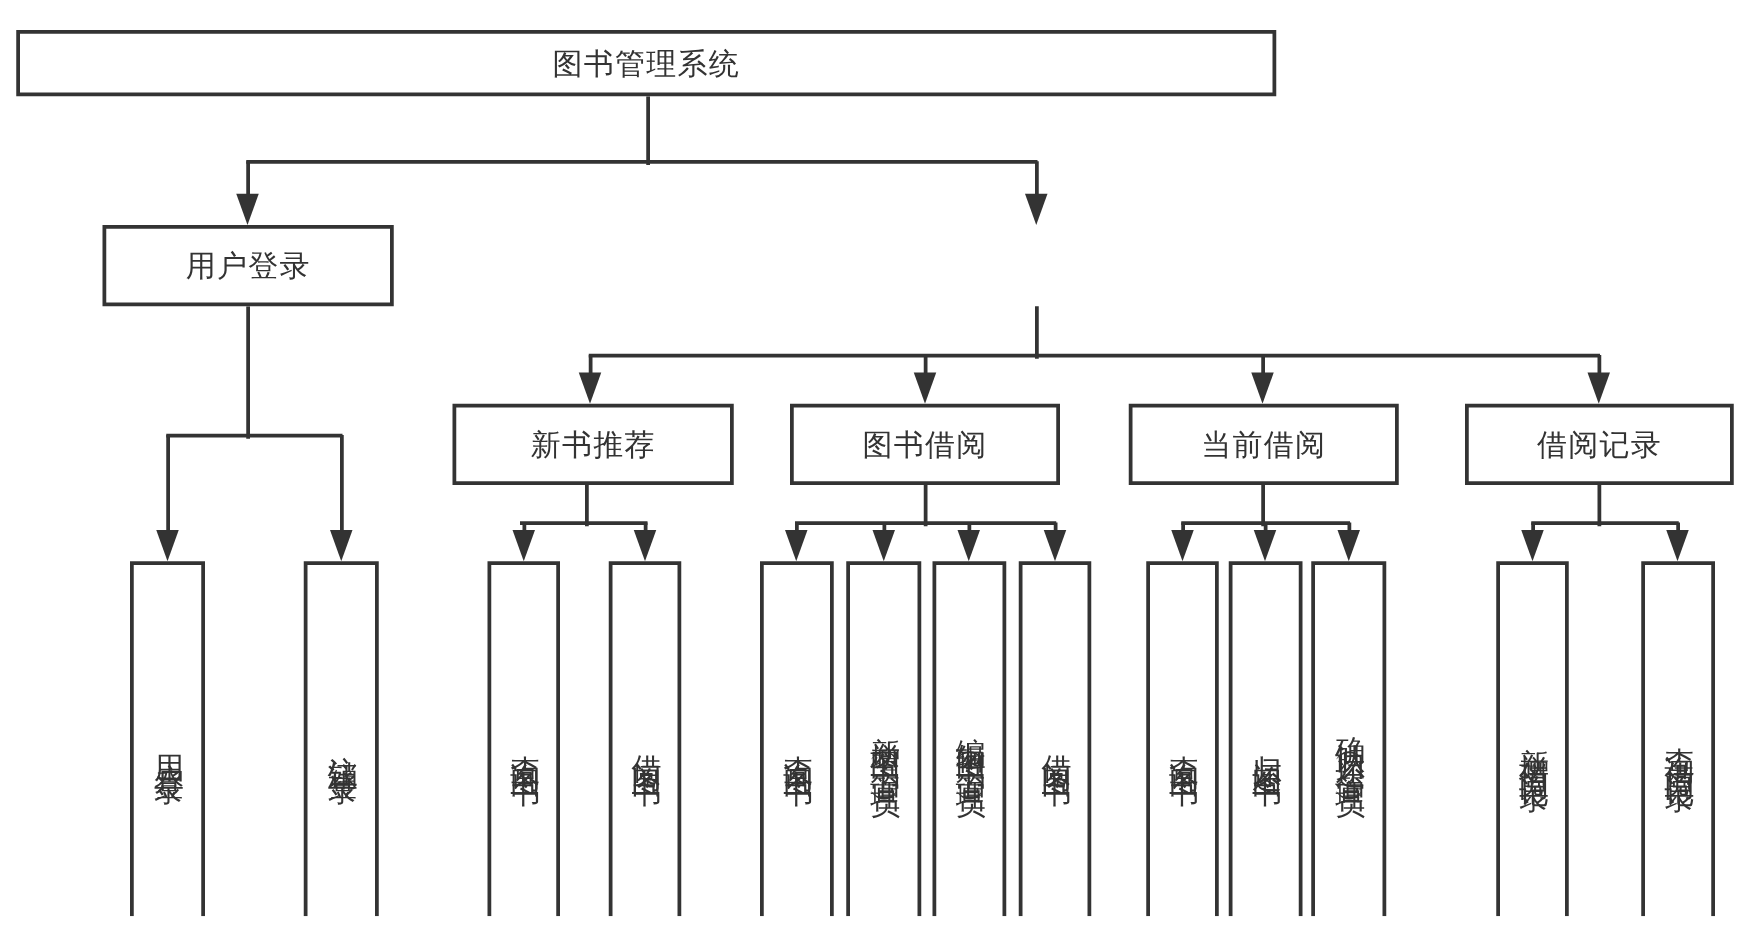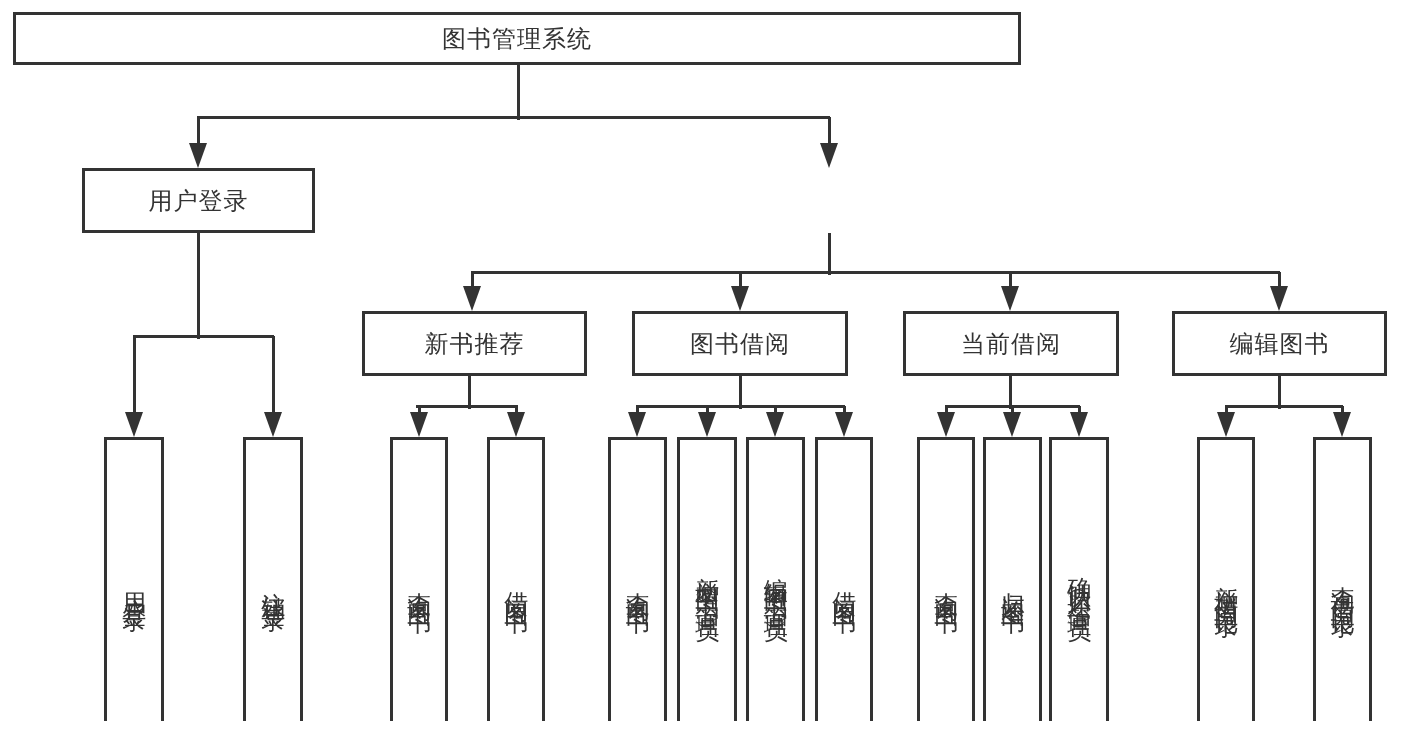--- a/index.html
+++ b/index.html
@@ -3,20 +3,21 @@
 <meta charset="utf-8">
 <style>
   html, body { margin: 0; padding: 0; background: #fff; }
   #stage {
     position: relative;
     width: 1405px;
     height: 721px;
     background: var(--bg, #ffffff);
     font-family: "Liberation Sans", "DejaVu Sans", sans-serif;
     overflow: hidden;
+    margin-top: 12px;
   }
   .box {
     position: absolute;
     box-sizing: border-box;
     border: 3px solid var(--line, #333333);
     background: #ffffff;
     display: flex;
     align-items: center;
     justify-content: center;
     color: var(--text, #333333);
@@ -72,21 +73,21 @@
   <div class="box hnode" style="left:362px; top:311px; width:225px; height:65px;">
     <span class="label">新书推荐</span>
   </div>
   <div class="box hnode" style="left:632px; top:311px; width:216px; height:65px;">
     <span class="label">图书借阅</span>
   </div>
   <div class="box hnode" style="left:903px; top:311px; width:216px; height:65px;text-align:right;">
     <span class="label">当前借阅</span>
   </div>
   <div class="box hnode" style="left:1172px; top:311px; width:215px; height:65px;">
-    <span class="label">编辑图书</span>
+    <span class="label">借阅记录</span>
   </div>
 
   <div class="box vnode" style="left:104px; top:437px; width:60px; height:296px;">
     <span class="label">用户登录</span>
   </div>
   <div class="box vnode" style="left:243px; top:437px; width:60px; height:296px;">
     <span class="label">注销登录</span>
   </div>
 
   <div class="box vnode" style="left:390px; top:437px; width:58px; height:296px;">

